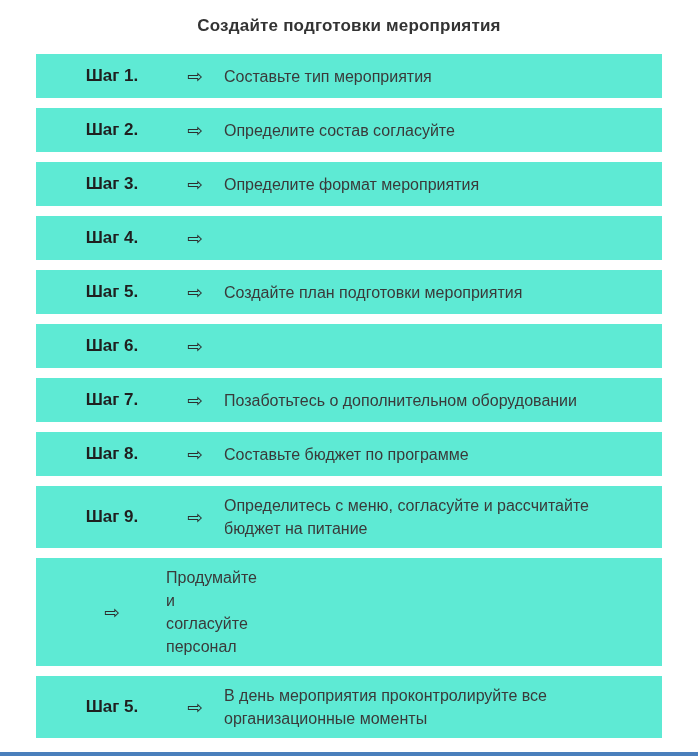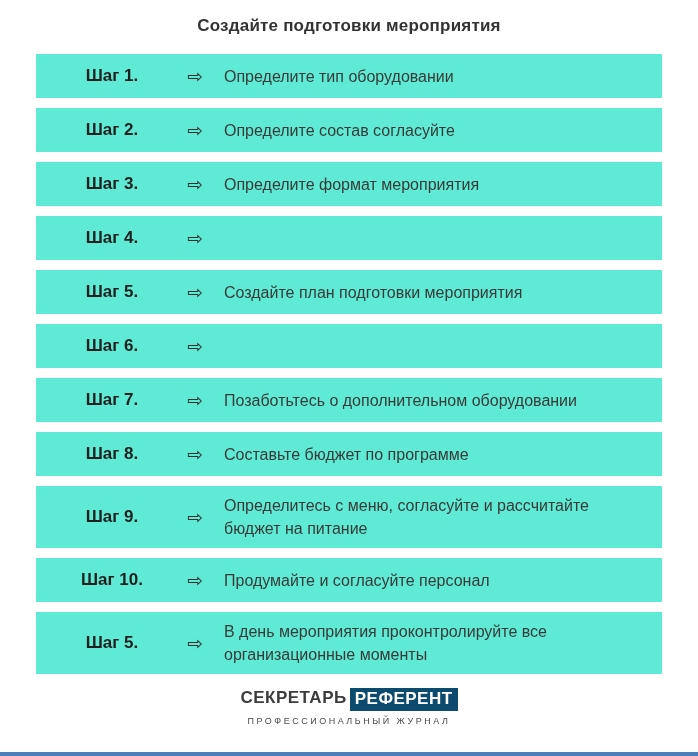--- a/index.html
+++ b/index.html
@@ -90,21 +90,21 @@
 
 <div class="page">
 
   <h1 class="title">Создайте подготовки мероприятия</h1>
 
   <div class="rows">
 
     <div class="row">
       <div class="step-label">Шаг 1.</div>
       <div class="arrow">⇨</div>
-      <div class="step-text">Определите тип оборудовании</div>
+      <div class="step-text">Составьте тип мероприятия</div>
     </div>
 
     <div class="row">
       <div class="step-label">Шаг 2.</div>
       <div class="arrow">⇨</div>
       <div class="step-text">Определите состав согласуйте</div>
     </div>
 
     <div class="row">
       <div class="step-label">Шаг 3.</div>
@@ -140,21 +140,20 @@
       <div class="step-text">Составьте бюджет по программе</div>
     </div>
 
     <div class="row">
       <div class="step-label">Шаг 9.</div>
       <div class="arrow">⇨</div>
       <div class="step-text">Определитесь с меню, согласуйте и рассчитайте бюджет на питание</div>
     </div>
 
     <div class="row">
-      <div class="step-label">Шаг 10.</div>
       <div class="arrow">⇨</div>
       <div class="step-text">Продумайте и согласуйте персонал</div>
     </div>
 
     <div class="row">
       <div class="step-label">Шаг 5.</div>
       <div class="arrow">⇨</div>
       <div class="step-text">В день мероприятия проконтролируйте все организационные моменты</div>
     </div>
 

